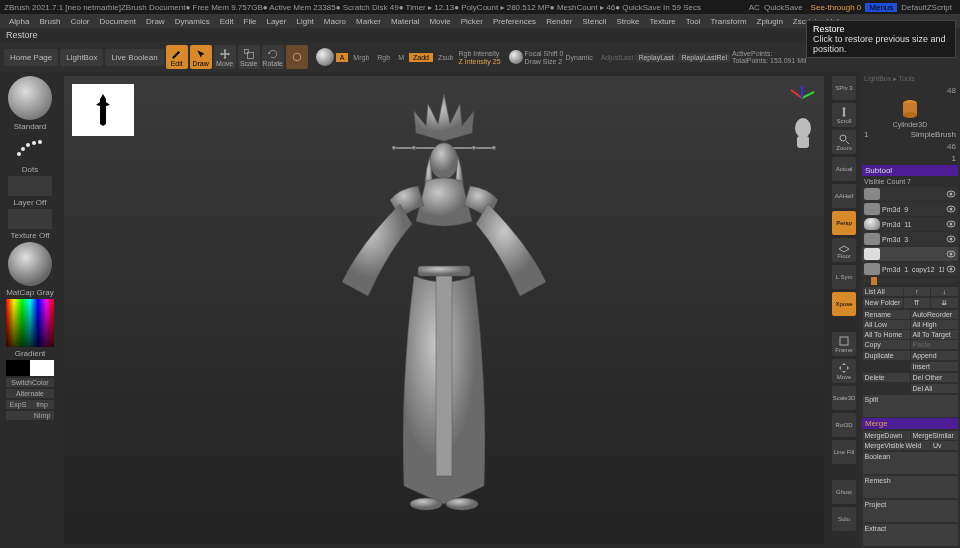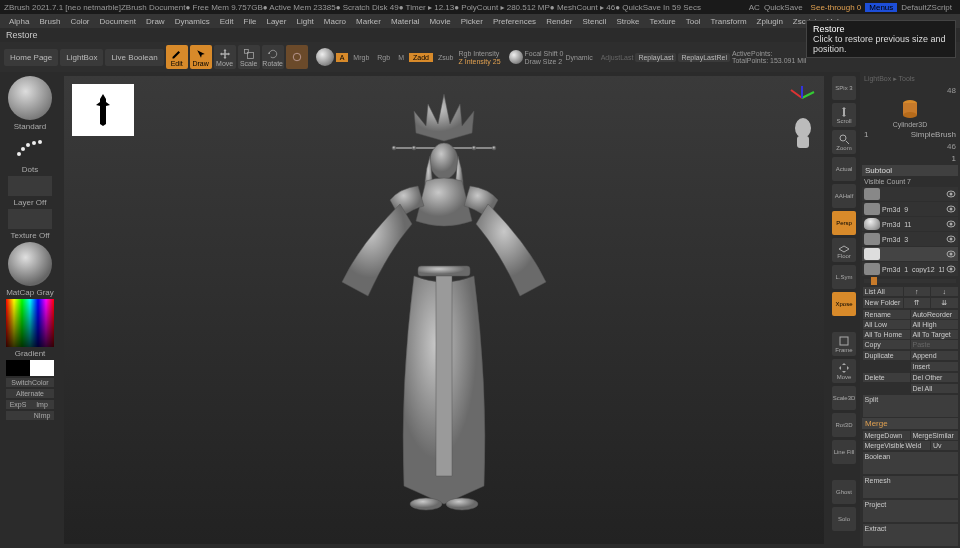--- a/index.html
+++ b/index.html
@@ -72,21 +72,21 @@
 .rstrip { width: 32px; background: #2b2b2b; display:flex; flex-direction:column; align-items:center; padding: 4px 0; gap: 3px; }
 .rstrip .ic { width: 24px; height: 24px; background:#3a3a3a; display:flex; flex-direction:column; align-items:center; justify-content:center; font-size:6px; color:#aaa; cursor:pointer; border-radius:2px; }
 .rstrip .ic.orange { background:#d88a2a; color:#000; }
 .rstrip .ic svg { width:12px; height:12px; fill:#aaa; }
 .rstrip .gap { height: 10px; }
 
 
 .rpanel { width: 100px; background: #2e2e2e; display:flex; flex-direction:column; padding: 2px; gap: 1px; font-size: 8px; overflow: hidden; }
 .rpanel .top-ic { display:flex; flex-direction:column; align-items:center; }
 .rpanel .cyl { width: 24px; height: 24px; }
-.rpanel .hdr { background:#404040; color:#ddd; padding:1px 3px; font-size:8px; }
+.rpanel .hdr { background:#4c1d95; color:#ddd; padding:1px 3px; font-size:8px; }
 .rpanel .row { display:flex; align-items:center; gap:2px; padding: 1px 2px; }
 .rpanel .st-item { display:flex; align-items:center; height:14px; padding: 0 2px; background:#333; gap:2px; }
 .rpanel .st-thumb { width: 16px; height: 12px; background:#888; border-radius:2px; }
 .rpanel .st-thumb.head { border-radius: 40% 40% 30% 30%; background: radial-gradient(circle at 40% 30%, #eee, #777); }
 .rpanel .st-name { flex:1; font-size:7px; color:#ccc; overflow:hidden; }
 .rpanel .eye { width:10px; height:8px; }
 .rpanel .btns { display:flex; flex-wrap:wrap; }
 .rpanel .b { background:#3d3d3d; color:#ccc; font-size:7px; padding:1px 2px; margin:0.5px; flex:1; min-width: 40px; text-align:left; cursor:pointer; }
 .rpanel .b.full { min-width: 90px; }
 .rpanel .b.dim { color:#666; }

